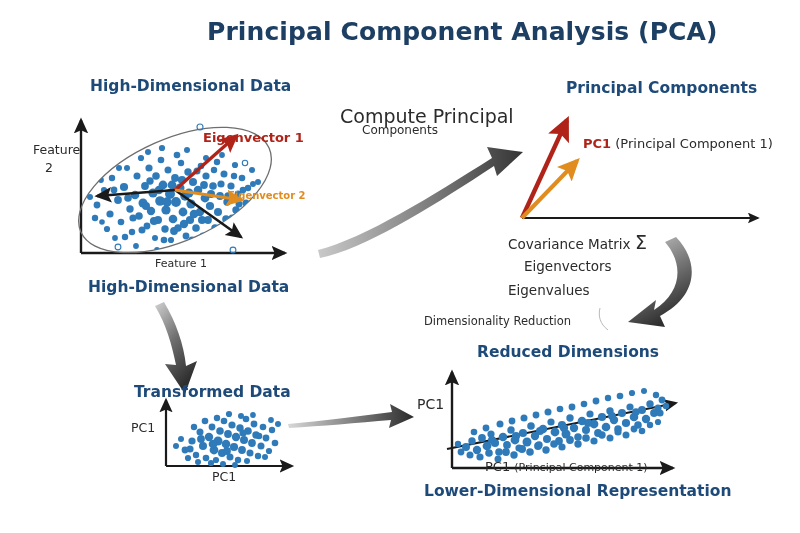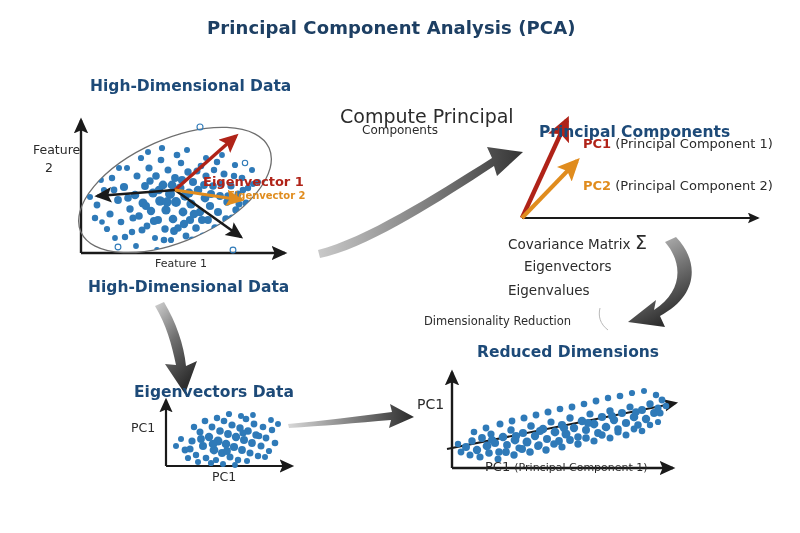--- a/index.html
+++ b/index.html
@@ -23,21 +23,21 @@
     top: 0;
     width: 800px;
     height: 533px;
   }
   .lbl {
     position: absolute;
     white-space: nowrap;
     line-height: 1.18;
   }
   .title-main {
-    font-size: 18px;
+    font-size: 25px;
     font-weight: bold;
     color: #1d3f63;
     letter-spacing: 0.1px;
   }
   .panel-title {
     font-size: 15.5px;
     font-weight: bold;
     color: #1d4a78;
   }
   .axis-label {
@@ -485,50 +485,47 @@
         <circle cx="660" cy="413" r="3.6"></circle>
       <circle cx="461" cy="452" r="3.4"></circle>
         <circle cx="458" cy="444" r="3.2"></circle>
     </g>
   </svg>
 
   <div class="lbl panel-title" style="left:90px; top:77px;">High-Dimensional Data</div>
   <div class="lbl axis-label" style="left:33px; top:143px;">Feature</div>
   <div class="lbl axis-label" style="left:45px; top:161px;">2</div>
   <div class="lbl axis-label-sm" style="left:155px; top:258px;">Feature 1</div>
-  <div class="lbl ev1" style="left:203px; top:130px;margin-top:44px;">Eigenvector 1</div>
+  <div class="lbl ev1" style="left:203px; top:130px;">Eigenvector 1</div>
   <div class="lbl ev2" style="left:228px; top:190px;">Eigenvector 2</div>
   <div class="lbl panel-title" style="left:88px; top:278px;">High-Dimensional Data</div>
 
   <div class="lbl axis-label" style="left:340px; top:105px; font-size:19px;">Compute Principal</div>
   <div class="lbl axis-label" style="left:362px; top:123px; font-size:12px;">Components</div>
 
-  <div class="lbl panel-title" style="left:539px; top:79px;margin-top:44px;">Principal Components</div>
+  <div class="lbl panel-title" style="left:566px; top:79px;">Principal Components</div>
   <div class="lbl pc-row" style="left:583px; top:136px;">
     <span class="k-red">PC1</span>
     <span>(Principal Component 1)</span>
-  </div>
-  <div class="lbl pc-row" style="left:583px; top:178px;">
-    <span class="k-org">PC2</span>
-    <span>(Principal Component 2)</span>
   </div>
   <div class="lbl math-line" style="left:508px; top:231px;">
     <span>Covariance Matrix</span>
     <span class="sigma">Σ</span>
   </div>
   <div class="lbl math-line" style="left:524px; top:259px;">Eigenvectors</div>
   <div class="lbl math-line" style="left:508px; top:283px;">Eigenvalues</div>
 
   <div class="lbl dimred" style="left:424px; top:315px;">Dimensionality Reduction</div>
 
   <div class="lbl panel-title" style="left:477px; top:343px;">Reduced Dimensions</div>
 
-  <div class="lbl panel-title" style="left:134px; top:383px;">Eigenvectors Data</div>
+  <div class="lbl panel-title" style="left:134px; top:383px;">Transformed Data</div>
   <div class="lbl axis-label" style="left:131px; top:421px;">PC1</div>
   <div class="lbl axis-label" style="left:212px; top:470px;">PC1</div>
 
   <div class="lbl axis-label" style="left:417px; top:396px; font-size:14px;">PC1</div>
   <div class="lbl axis-label" style="left:485px; top:458px; font-size:13px; top:459px;">
     <span>PC1</span>
     <span class="axis-label-sm">(Principal Component 1)</span>
   </div>
+  <div class="lbl caption" style="left:424px; top:482px;">Lower-Dimensional Representation</div>
 
 </div>
 
 </body></html>

